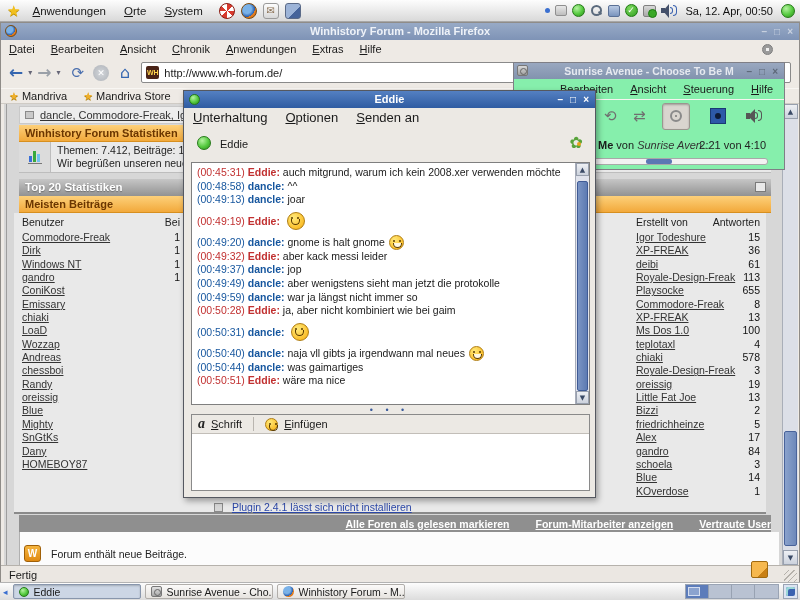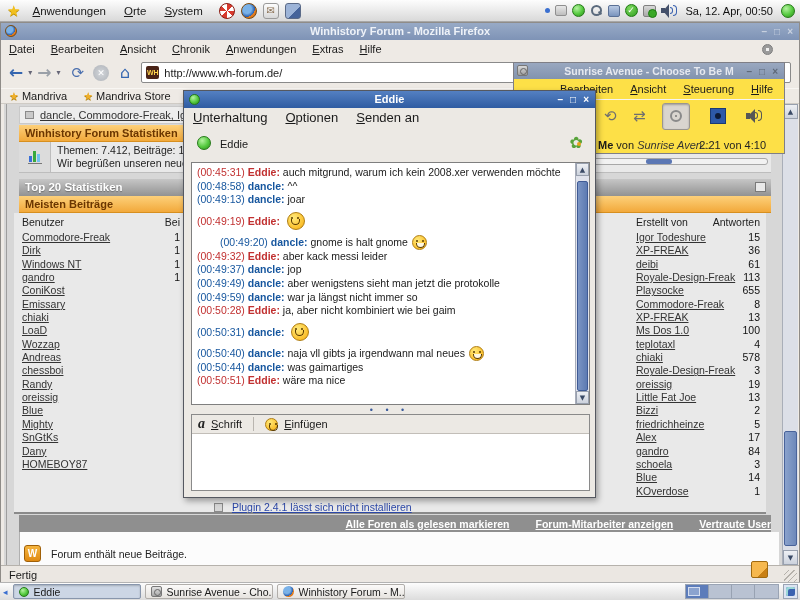--- a/index.html
+++ b/index.html
@@ -115,21 +115,21 @@
   .ff-scroll{position:absolute;left:778px;top:0;width:16px;height:461px;background:#dcdfe7;border-left:1px solid #a9aeb8}
   .sc-btn{position:absolute;left:0;width:15px;height:15px;background:linear-gradient(#eef0f4,#ccd2dd);border:1px solid #98a0ae;color:#3a4a66;font-size:7px;text-align:center;line-height:14px}
   .sc-up{top:0}
   .sc-down{bottom:0}
   .sc-thumb{position:absolute;left:1px;top:327px;width:13px;height:115px;background:linear-gradient(90deg,#8aa2cc,#6d88ba);border:1px solid #49639a;border-radius:2px}
   .ff-status{position:absolute;left:0;top:542px;width:798px;height:20px;background:#ebe7e2;border-top:1px solid #b6b2ac;line-height:19px;padding-left:8px;font-size:11px}
   .grip{position:absolute;right:2px;bottom:2px;width:13px;height:13px;
     background:repeating-linear-gradient(135deg,transparent 0 3px,#b5b1ab 3px 4px)}
 
   
-  #player{position:absolute;left:513px;top:62px;width:272px;height:92px;background:#fde047;border:1px solid #7f7f86;z-index:10}
+  #player{position:absolute;left:513px;top:62px;width:272px;height:108px;background:#86efac;border:1px solid #7f7f86;z-index:10}
   .pl-title{position:relative;height:16px;background:linear-gradient(#9aa8c0,#8293ae);color:#e6e9f0;font-weight:bold;font-size:10.5px;line-height:16px;text-align:center}
   .pl-icon{position:absolute;left:3px;top:2px;width:11px;height:11px;background:linear-gradient(#d8d8d8,#a0a0a0);border:1px solid #777;border-radius:2px}
   .pl-icon::after{content:"";position:absolute;left:2px;top:2px;width:5px;height:5px;border-radius:50%;border:1px solid #666}
   .pl-title .wbtns{color:#5d6878}
   .pl-menubar{display:flex;gap:17px;padding-left:46px;align-items:center;height:20px;font-size:11px}
   .pl-toolbar{position:relative;height:34px;border-top:1px solid #f6f4f0}
   .ti{position:absolute;top:7px;font-size:15px;color:#6f6f6f}
   .disc-box{position:absolute;left:148px;top:3px;width:28px;height:27px;background:#d9d5cf;border:1px solid #9a968f;border-radius:3px;box-shadow:inset 0 1px 2px rgba(0,0,0,.25)}
   .disc{position:absolute;left:7px;top:6px;width:12px;height:12px;border:2px solid #8a8a8a;border-radius:50%}
   .disc::after{content:"";position:absolute;left:3px;top:3px;width:2px;height:2px;border-radius:50%;background:#777}
@@ -415,21 +415,21 @@
     <div class="ch-log" id="chat-log">
       <div class="ch-scroll">
         <div class="sc-btn sc-up glyph">▲</div>
         <div class="ch-thumb"></div>
         <div class="sc-btn glyph" style="bottom:0">▼</div>
       </div>
     <div class="msg"><span class="ts" style="color: rgb(193, 48, 48);">(00:45:31) </span><span class="nick" style="color: rgb(193, 48, 48);">Eddie: </span><span class="mtext">auch mitgrund, warum ich kein 2008.xer verwenden möchte</span></div>
         <div class="msg"><span class="ts" style="color: rgb(22, 86, 158);">(00:48:58) </span><span class="nick" style="color: rgb(22, 86, 158);">dancle: </span><span class="mtext">^^</span></div>
         <div class="msg"><span class="ts" style="color: rgb(22, 86, 158);">(00:49:13) </span><span class="nick" style="color: rgb(22, 86, 158);">dancle: </span><span class="mtext">joar</span></div>
         <div class="msg solo"><span class="ts" style="color: rgb(193, 48, 48);">(00:49:19) </span><span class="nick" style="color: rgb(193, 48, 48);">Eddie: </span><span class="smiley"></span></div>
-        <div class="msg"><span class="ts" style="color: rgb(22, 86, 158); margin-left: 23px;">(00:49:20) </span><span class="nick" style="color: rgb(22, 86, 158);">dancle: </span><span class="mtext">gnome is halt gnome</span><span class="smiley grin"></span></div>
+        <div class="msg"><span class="ts" style="color: rgb(22, 86, 158);">(00:49:20) </span><span class="nick" style="color: rgb(22, 86, 158);">dancle: </span><span class="mtext">gnome is halt gnome</span><span class="smiley grin"></span></div>
         <div class="msg"><span class="ts" style="color: rgb(193, 48, 48);">(00:49:32) </span><span class="nick" style="color: rgb(193, 48, 48);">Eddie: </span><span class="mtext">aber kack messi leider</span></div>
         <div class="msg"><span class="ts" style="color: rgb(22, 86, 158);">(00:49:37) </span><span class="nick" style="color: rgb(22, 86, 158);">dancle: </span><span class="mtext">jop</span></div>
         <div class="msg"><span class="ts" style="color: rgb(22, 86, 158);">(00:49:49) </span><span class="nick" style="color: rgb(22, 86, 158);">dancle: </span><span class="mtext">aber wenigstens sieht man jetzt die protokolle</span></div>
         <div class="msg"><span class="ts" style="color: rgb(22, 86, 158);">(00:49:59) </span><span class="nick" style="color: rgb(22, 86, 158);">dancle: </span><span class="mtext">war ja längst nicht immer so</span></div>
         <div class="msg"><span class="ts" style="color: rgb(193, 48, 48);">(00:50:28) </span><span class="nick" style="color: rgb(193, 48, 48);">Eddie: </span><span class="mtext">ja, aber nicht kombiniert wie bei gaim</span></div>
         <div class="msg solo"><span class="ts" style="color: rgb(22, 86, 158);">(00:50:31) </span><span class="nick" style="color: rgb(22, 86, 158);">dancle: </span><span class="smiley"></span></div>
         <div class="msg"><span class="ts" style="color: rgb(22, 86, 158);">(00:50:40) </span><span class="nick" style="color: rgb(22, 86, 158);">dancle: </span><span class="mtext">naja vll gibts ja irgendwann mal neues</span><span class="smiley grin"></span></div>
         <div class="msg"><span class="ts" style="color: rgb(22, 86, 158);">(00:50:44) </span><span class="nick" style="color: rgb(22, 86, 158);">dancle: </span><span class="mtext">was gaimartiges</span></div>
         <div class="msg"><span class="ts" style="color: rgb(193, 48, 48);">(00:50:51) </span><span class="nick" style="color: rgb(193, 48, 48);">Eddie: </span><span class="mtext">wäre ma nice</span></div>
       </div>

